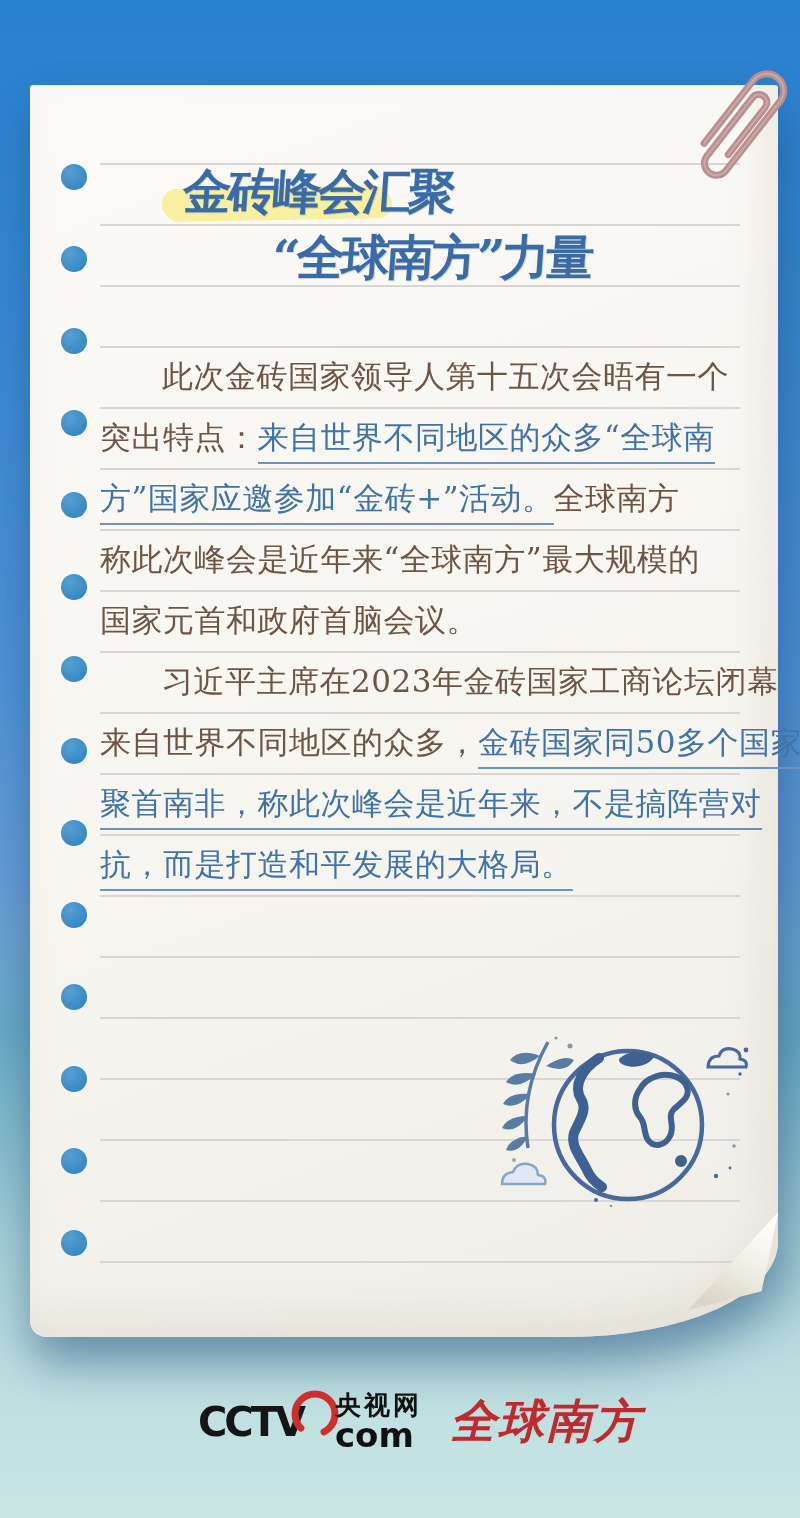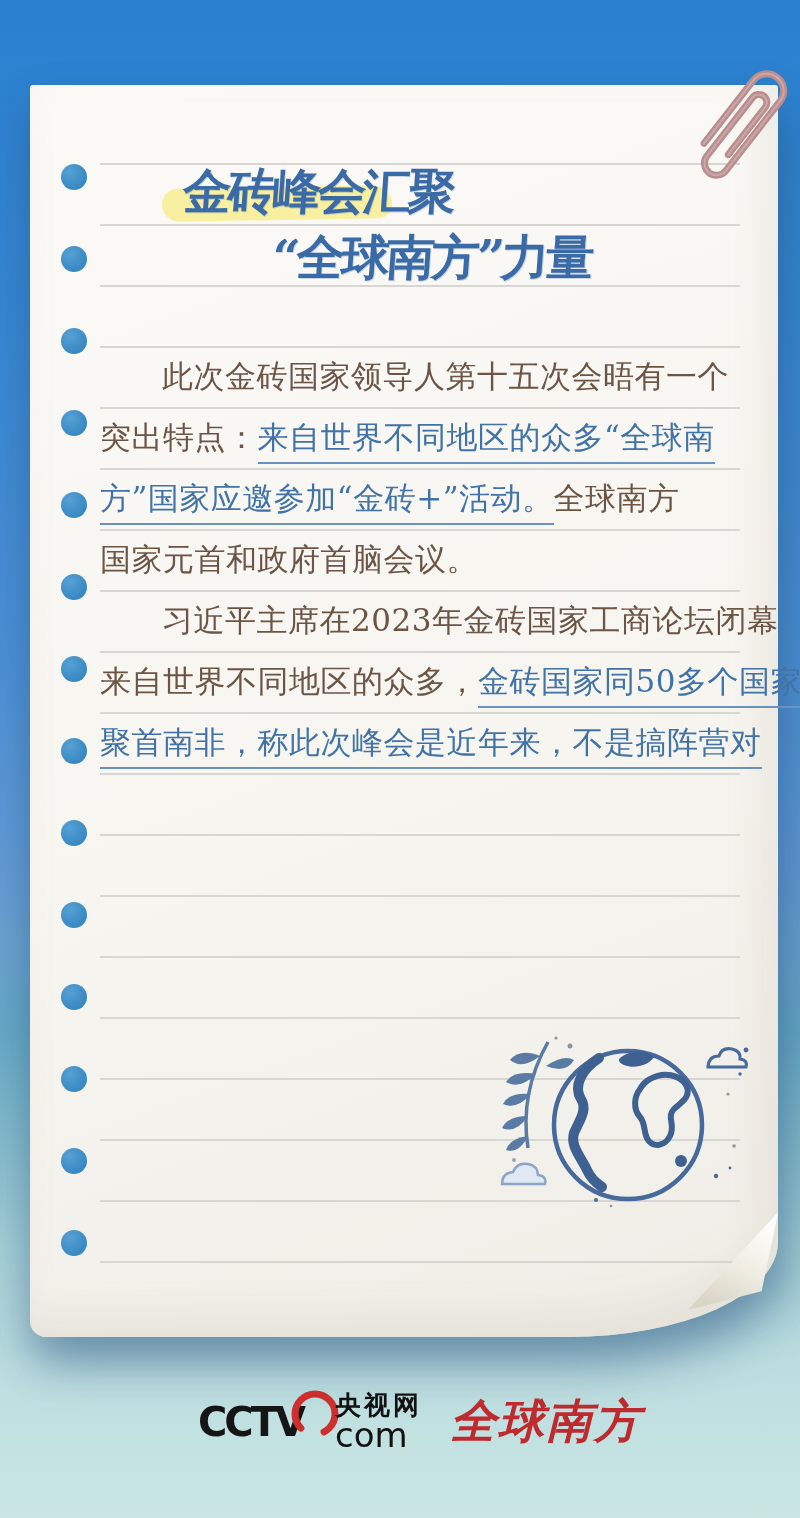--- a/index.html
+++ b/index.html
@@ -68,21 +68,21 @@
     position:absolute;left:0;top:1390px;width:800px;height:64px;z-index:3;
     display:flex;align-items:center;justify-content:center;margin-left:20px;
   }
   .cctv-word{
     font-weight:800;font-size:40px;letter-spacing:-3px;color:#151515;
     font-family:"DejaVu Sans",sans-serif;
   }
   .swoosh{align-self:flex-start;margin:-2px -8px 0 -16px;}
   .comstack{display:flex;flex-direction:column;line-height:1;}
   .cn-site{font-weight:700;font-size:26px;letter-spacing:3px;color:#111;}
-  .dotcom{font-weight:400;font-size:34px;color:#111;margin-top:0;}
+  .dotcom{font-weight:700;font-size:34px;color:#111;margin-top:0;}
   .program{
     font-family:"DejaVu Serif",serif;font-style:italic;font-weight:700;
     font-size:46px;color:#bf2a2e;margin-left:28px;letter-spacing:2px;
   }
 </style>
 </head>
 <body>
 
 <div id="page">
 
@@ -118,31 +118,37 @@
       </div>
     <div class="line">
         <span>突出特点：</span>
         <span class="lk">来自世界不同地区的众多“全球南</span>
       </div>
     <div class="line">
         <span class="lk">方”国家应邀参加“金砖+”活动。</span>
         <span>全球南方</span>
       </div>
     <div class="line">
+        <span>称此次峰会是近年来“全球南方”最大规模的</span>
+      </div>
+    <div class="line">
         <span>国家元首和政府首脑会议。</span>
       </div>
     <div class="line indent">
         <span>习近平主席在2023年金砖国家工商论坛闭幕</span>
       </div>
     <div class="line">
         <span>来自世界不同地区的众多，</span>
         <span class="lk">金砖国家同50多个国家</span>
       </div>
     <div class="line">
         <span class="lk">聚首南非，称此次峰会是近年来，不是搞阵营对</span>
+      </div>
+    <div class="line">
+        <span class="lk">抗，而是打造和平发展的大格局。</span>
       </div>
   </div>
 
   <svg id="globe" width="272" height="190" viewBox="0 0 272 190">
     <circle cx="150" cy="97" r="74" fill="none" stroke="#47699b" stroke-width="4.5"></circle>
     <path d="M121,30 C104,41 95,58 103,71 C110,82 101,93 96,105 C92,118 103,129 109,142 C112,149 118,155 124,159" fill="none" stroke="#3e6191" stroke-width="10" stroke-linecap="round"></path>
     <path d="M142,30 c10,-8 26,-8 34,-1 c-6,9 -20,12 -30,8 c-5,-2 -6,-5 -4,-7 z" fill="#3e6191"></path>
     <path d="M172,51 c14,-8 30,-4 36,6 c6,11 -4,17 -12,24 c-8,8 2,16 -4,27 c-5,10 -16,12 -22,4 c-5,-8 -2,-16 -8,-23 c-7,-8 -6,-20 0,-28 c3,-5 6,-8 10,-10 z" fill="none" stroke="#3e6191" stroke-width="6"></path>
     <circle cx="203" cy="133" r="6" fill="#3e6191"></circle>
     <g>

